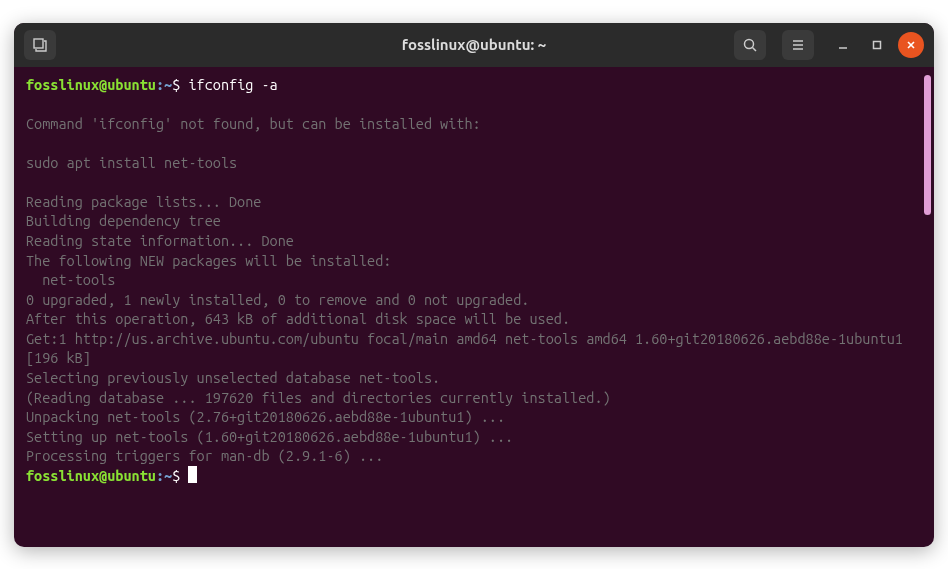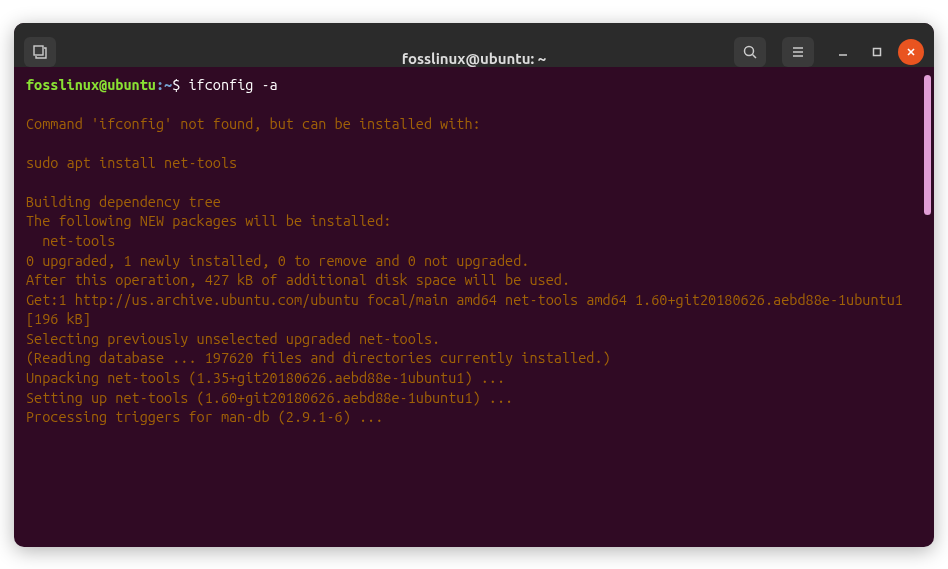--- a/index.html
+++ b/index.html
@@ -15,21 +15,21 @@
       width: 920px;
       background: #300a24;
       border-radius: 10px;
       overflow: hidden;
       box-shadow: 0 4px 20px rgba(0,0,0,0.3);
     }
     .titlebar {
       height: 44px;
       background: #2b2b2b;
       display: flex;
-      align-items: flex-end;
+      align-items: center;
       padding: 0 10px;
       position: relative;
     }
     .title-btn {
       width: 32px;
       height: 30px;
       border-radius: 6px;
       background: #3a3a3a;
       display: flex;
       align-items: center;
@@ -79,21 +79,21 @@
       width: 7px;
       height: 140px;
       background: #e19ed6;
       border-radius: 4px;
     }
     .line { white-space: pre-wrap; word-break: break-all; }
     .prompt-user { color: #8ae234; font-weight: bold; }
     .prompt-path { color: #729fcf; font-weight: bold; }
     .prompt-dollar { color: #fff; }
     .cmd { color: #fff; }
-    .out { color: #a16207; }
+    .out { color: #737373; }
     .cursor {
       display: inline-block;
       width: 9px;
       height: 17px;
       background: #fff;
       vertical-align: -2px;
     }
   </style>
 </head>
 <body>
@@ -145,27 +145,30 @@
 
     <div class="line"><span class="prompt-user">fosslinux@ubuntu</span><span class="prompt-path">:</span><span class="prompt-path">~</span><span class="prompt-dollar">$</span> <span class="cmd">ifconfig -a</span></div>
     <div class="line out">&nbsp;</div>
     <div class="line out">Command 'ifconfig' not found, but can be installed with:</div>
     <div class="line out">&nbsp;</div>
     <div class="line out">sudo apt install net-tools</div>
     <div class="line out">&nbsp;</div>
 
 
     <div id="out2">
+        <div class="line out">Reading package lists... Done</div>
         <div class="line out">Building dependency tree</div>
+        <div class="line out">Reading state information... Done</div>
         <div class="line out">The following NEW packages will be installed:</div>
         <div class="line out">  net-tools</div>
         <div class="line out">0 upgraded, 1 newly installed, 0 to remove and 0 not upgraded.</div>
-        <div class="line out">After this operation, 427 kB of additional disk space will be used.</div>
+        <div class="line out">After this operation, 643 kB of additional disk space will be used.</div>
         <div class="line out">Get:1 http://us.archive.ubuntu.com/ubuntu focal/main amd64 net-tools amd64 1.60+git20180626.aebd88e-1ubuntu1 [196 kB]</div>
-        <div class="line out">Selecting previously unselected upgraded net-tools.</div>
+        <div class="line out">Selecting previously unselected database net-tools.</div>
         <div class="line out">(Reading database ... 197620 files and directories currently installed.)</div>
-        <div class="line out">Unpacking net-tools (1.35+git20180626.aebd88e-1ubuntu1) ...</div>
+        <div class="line out">Unpacking net-tools (2.76+git20180626.aebd88e-1ubuntu1) ...</div>
         <div class="line out">Setting up net-tools (1.60+git20180626.aebd88e-1ubuntu1) ...</div>
         <div class="line out">Processing triggers for man-db (2.9.1-6) ...</div>
       </div>
 
+    <div class="line"><span class="prompt-user">fosslinux@ubuntu</span><span class="prompt-path">:</span><span class="prompt-path">~</span><span class="prompt-dollar">$</span> <span class="cursor"></span></div>
   </div>
 </div>
 
 </body></html>

